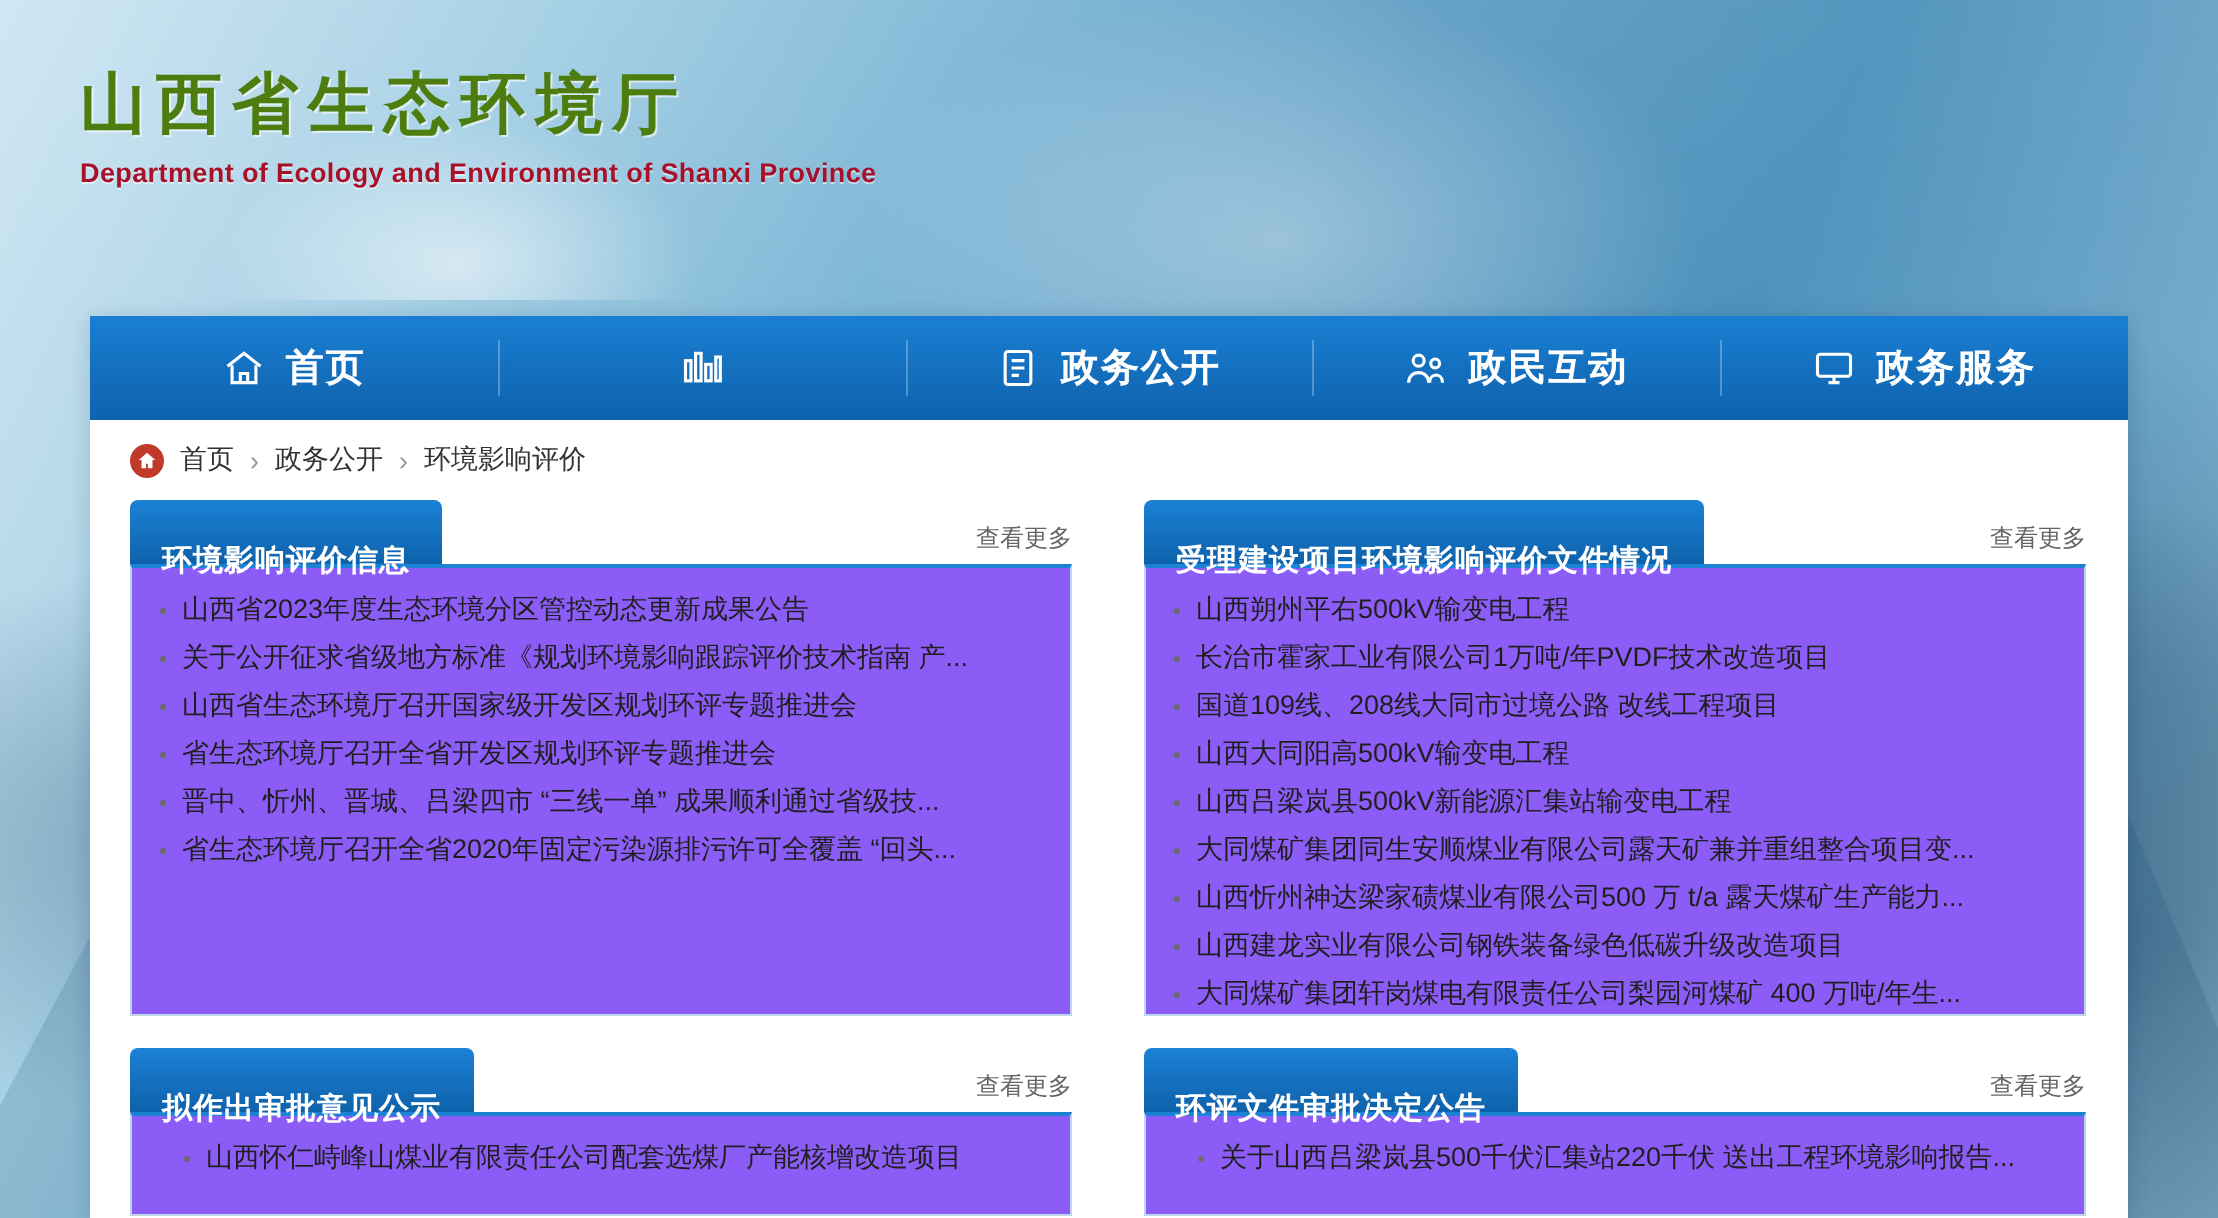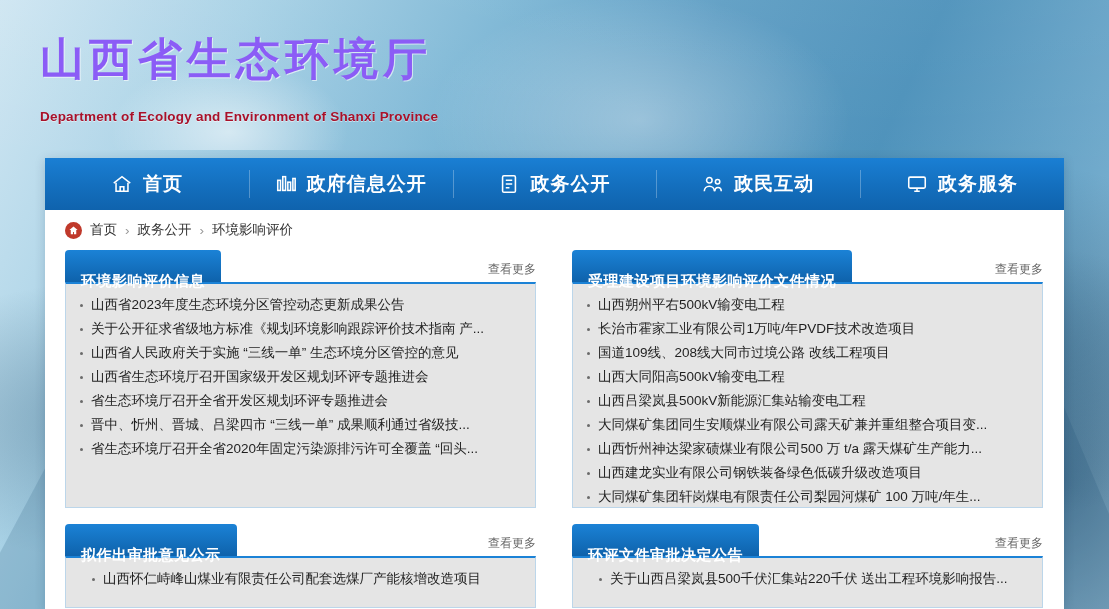--- a/index.html
+++ b/index.html
@@ -38,28 +38,28 @@
     background: radial-gradient(ellipse at 50% 80%, rgba(255,255,255,.55), rgba(255,255,255,0) 70%);
   }
 
   
   .site-title {
     position: absolute; left: 40px; top: 30px;
     z-index: 5;
   }
   .site-title .cn {
     font-family: "DejaVu Serif", "Liberation Serif", serif;
-    font-size: 44px; font-weight: bold; color: #8b5cf6;
+    font-size: 33px; font-weight: bold; color: #4d7c0f;
     letter-spacing: 5px;
     text-shadow: 1px 1px 0 rgba(255,255,255,.6);
     white-space: nowrap;
   }
   .site-title .en {
     font-size: 13.5px; font-weight: bold; color: #a8112a;
-    letter-spacing: .2px; margin-top: 20px; white-space: nowrap;
+    letter-spacing: .2px; margin-top: 4px; white-space: nowrap;
     text-shadow: 0 1px 0 rgba(255,255,255,.5);
   }
 
   
   .panel {
     position: absolute; left: 45px; top: 158px; width: 1019px; height: 451px;
     z-index: 6;
     background: #fff;
     box-shadow: 0 2px 10px rgba(0,40,70,.18);
   }
@@ -114,21 +114,21 @@
     border-radius: 4px 4px 0 0;
     white-space: nowrap;
     letter-spacing: .5px;
   }
   .more {
     font-size: 12px; color: #666; padding-bottom: 4px; cursor: pointer;
     white-space: nowrap;
   }
   .card-body {
     border: 1px solid #bcd6ea; border-top: 2px solid #1b82d6;
-    background: #e5e5e5;
+    background: #8b5cf6;
     padding: 9px 12px 6px 12px;
     height: 226px; overflow: hidden;
   }
   .card-body.short { height: 52px; padding-left: 24px; }
   ul.list { list-style: none; }
   ul.list li {
     font-size: 13.5px; color: #1f1f1f; line-height: 24px;
     white-space: nowrap; overflow: hidden; text-overflow: ellipsis;
     padding-left: 13px; position: relative; cursor: pointer;
   }
@@ -169,21 +169,20 @@
     </div>
     <div class="nav-item">
       <span class="nicon">
         <svg viewBox="0 0 24 24" fill="none" stroke="#fff" stroke-width="1.7">
             <rect x="3" y="8" width="3" height="11"></rect>
             <rect x="8.5" y="4" width="3" height="15"></rect>
             <rect x="14" y="10" width="3" height="9"></rect>
             <rect x="19.5" y="6" width="2.5" height="13"></rect>
           </svg>
       </span>
-      <span>政府信息公开</span>
     </div>
     <div class="nav-item">
       <span class="nicon">
         <svg viewBox="0 0 24 24" fill="none" stroke="#fff" stroke-width="1.7">
             <rect x="5" y="3" width="14" height="18" rx="1.5"></rect>
             <path d="M8.5 8h7M8.5 12h7M8.5 16h4"></path>
           </svg>
       </span>
       <span>政务公开</span>
     </div>
@@ -226,21 +225,20 @@
 
     <div class="card">
       <div class="card-head">
         <div class="card-tab">环境影响评价信息</div>
         <div class="more">查看更多</div>
       </div>
       <div class="card-body">
         <ul class="list">
           <li>山西省2023年度生态环境分区管控动态更新成果公告</li>
           <li>关于公开征求省级地方标准《规划环境影响跟踪评价技术指南 产...</li>
-          <li>山西省人民政府关于实施 “三线一单” 生态环境分区管控的意见</li>
           <li>山西省生态环境厅召开国家级开发区规划环评专题推进会</li>
           <li>省生态环境厅召开全省开发区规划环评专题推进会</li>
           <li>晋中、忻州、晋城、吕梁四市 “三线一单” 成果顺利通过省级技...</li>
           <li>省生态环境厅召开全省2020年固定污染源排污许可全覆盖 “回头...</li>
         </ul>
       </div>
     </div>
 
     <div class="card">
       <div class="card-head">
@@ -250,21 +248,21 @@
       <div class="card-body">
         <ul class="list">
           <li>山西朔州平右500kV输变电工程</li>
           <li>长治市霍家工业有限公司1万吨/年PVDF技术改造项目</li>
           <li>国道109线、208线大同市过境公路 改线工程项目</li>
           <li>山西大同阳高500kV输变电工程</li>
           <li>山西吕梁岚县500kV新能源汇集站输变电工程</li>
           <li>大同煤矿集团同生安顺煤业有限公司露天矿兼并重组整合项目变...</li>
           <li>山西忻州神达梁家碛煤业有限公司500 万 t/a 露天煤矿生产能力...</li>
           <li>山西建龙实业有限公司钢铁装备绿色低碳升级改造项目</li>
-          <li>大同煤矿集团轩岗煤电有限责任公司梨园河煤矿 100 万吨/年生...</li>
+          <li>大同煤矿集团轩岗煤电有限责任公司梨园河煤矿 400 万吨/年生...</li>
         </ul>
       </div>
     </div>
 
     <div class="card">
       <div class="card-head">
         <div class="card-tab">拟作出审批意见公示</div>
         <div class="more">查看更多</div>
       </div>
       <div class="card-body short">

